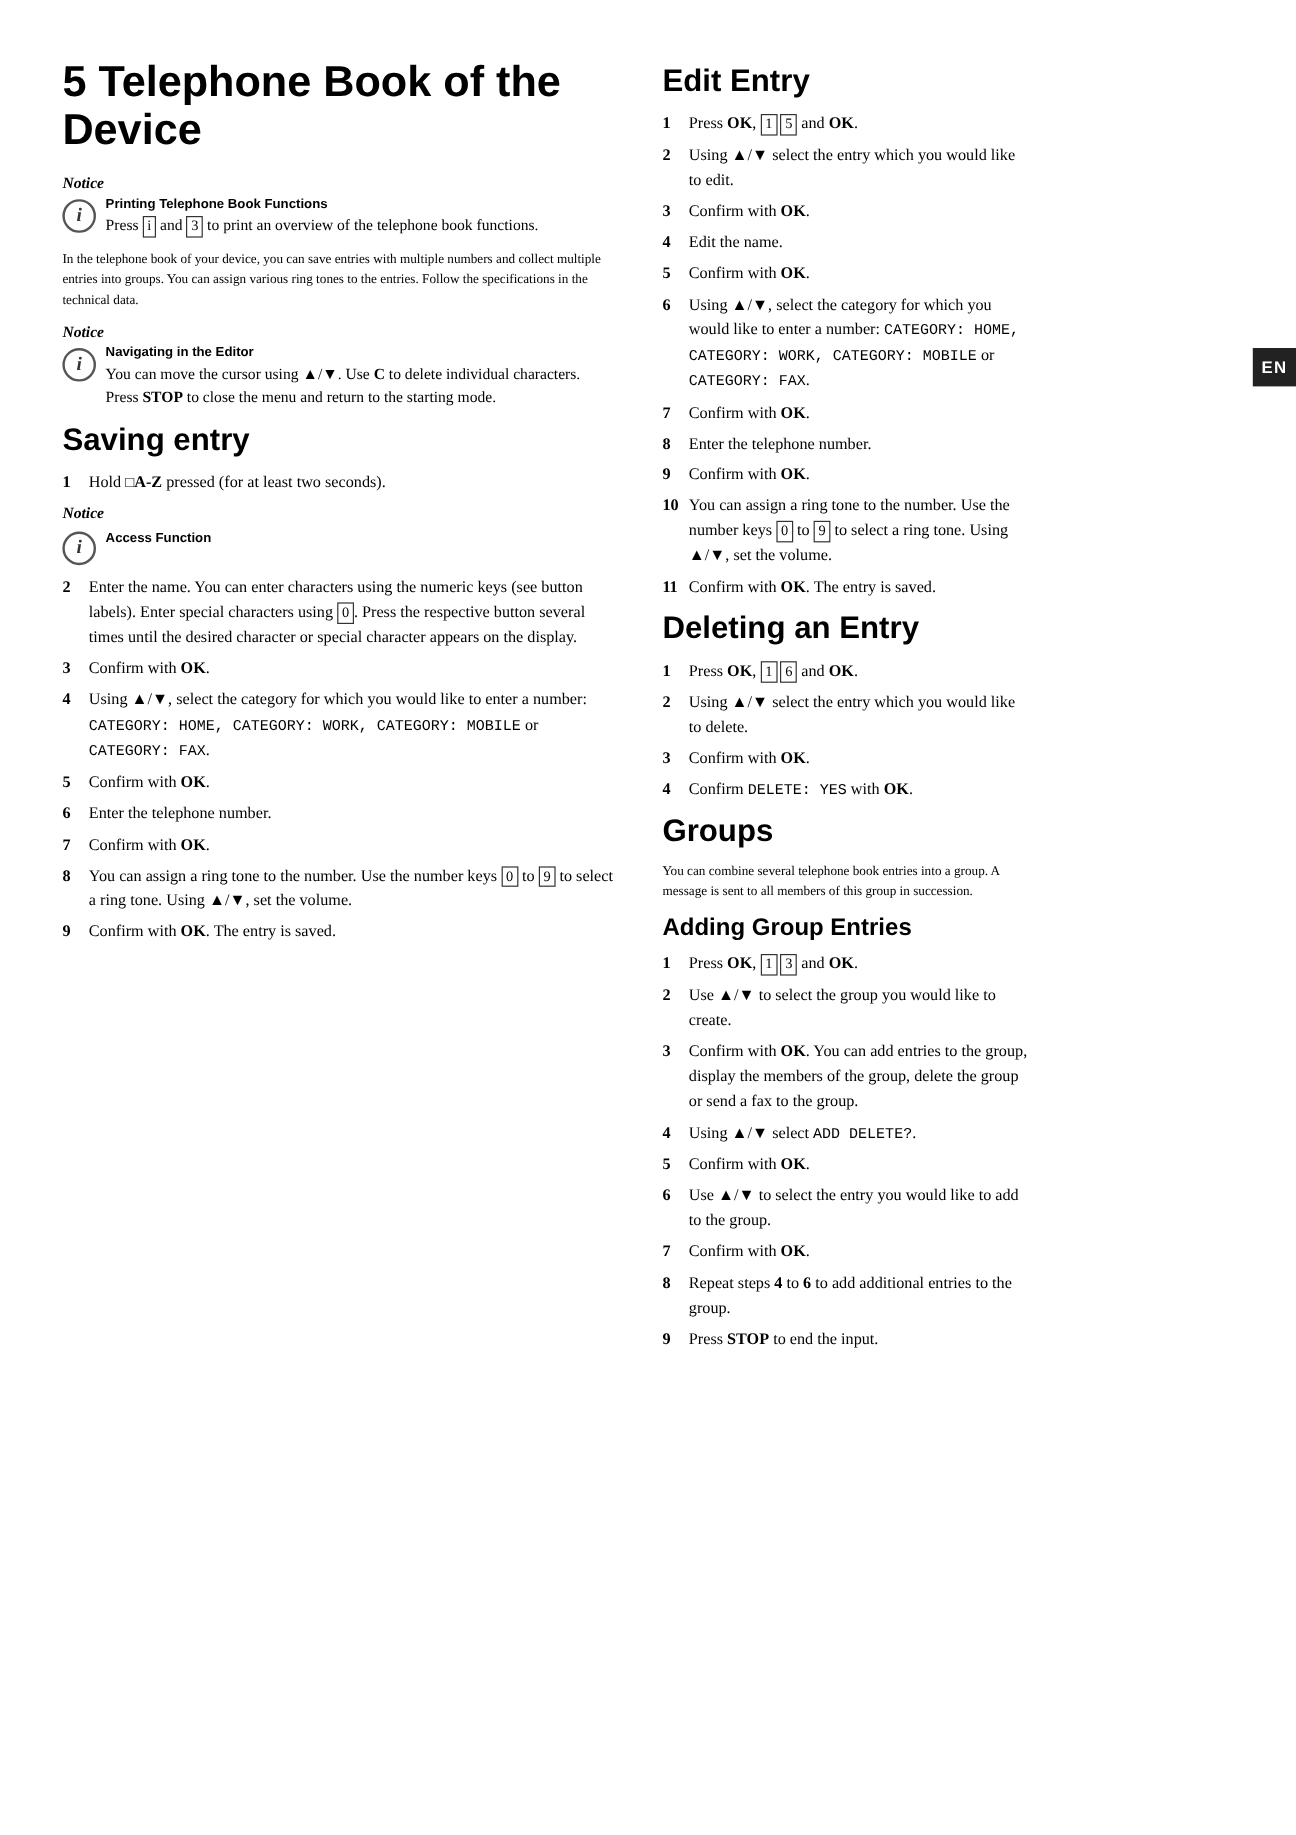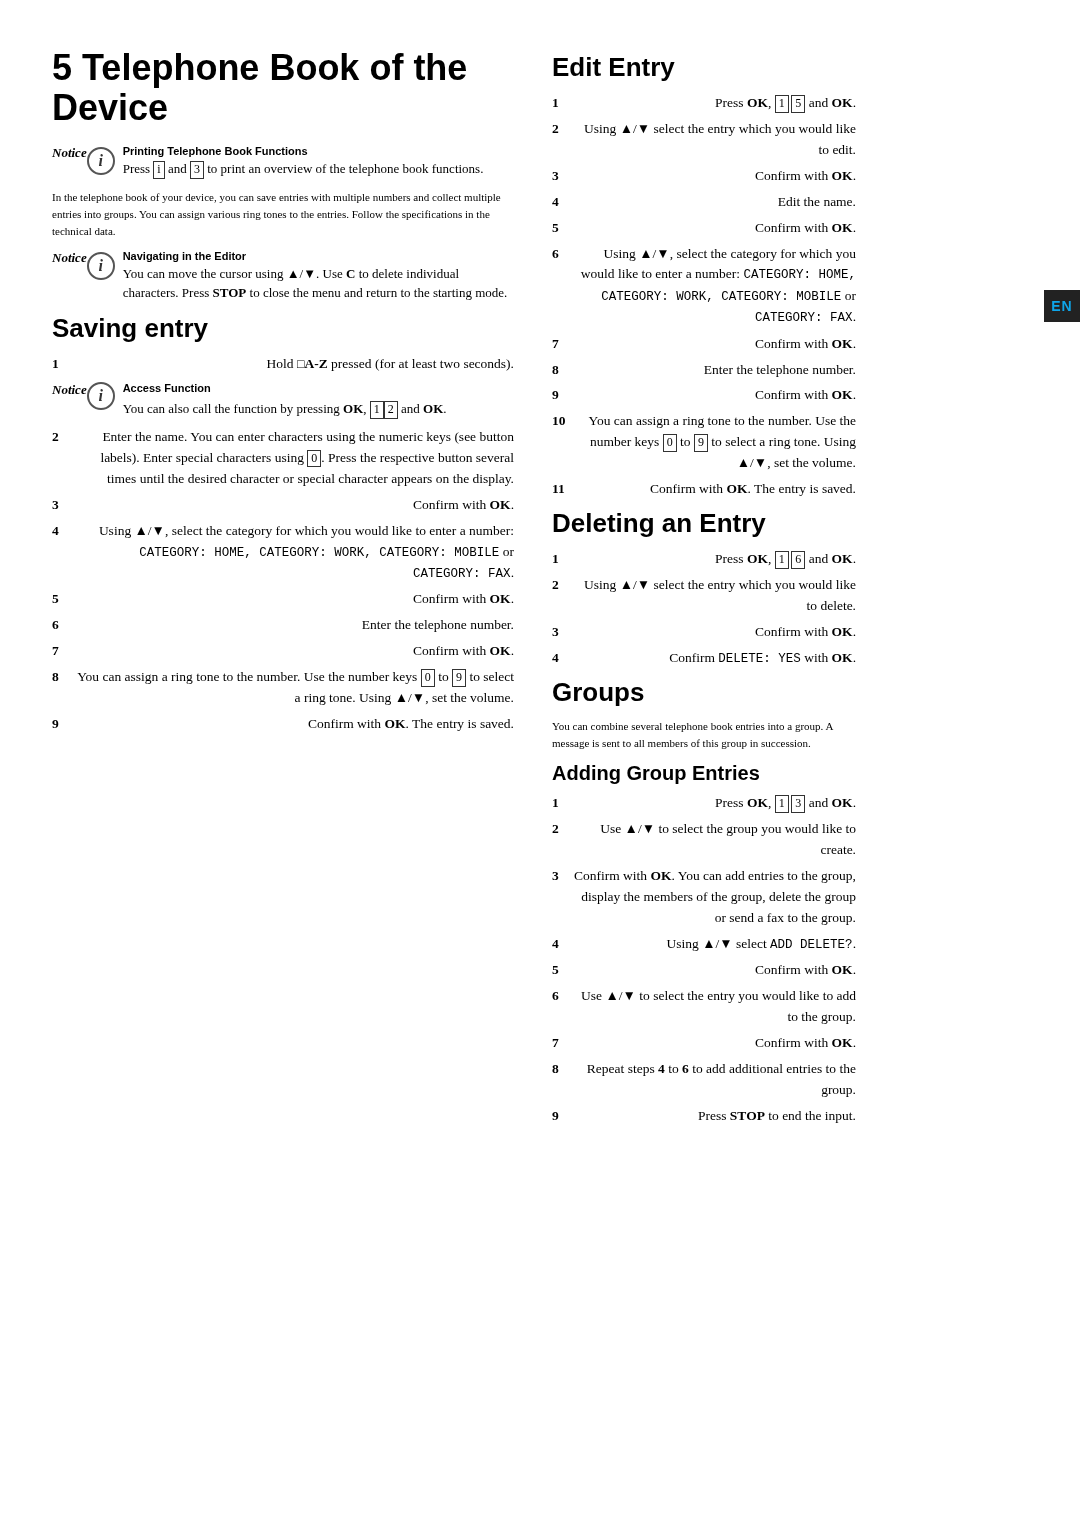--- a/index.html
+++ b/index.html
@@ -31,21 +31,21 @@
     .right-col {
       flex: 1;
       padding-left: 10px;
     }
     .en-tab {
       position: absolute;
       right: 0;
       top: 290px;
       width: 36px;
       background: #222;
-      color: #0ea5e9;
+      color: #ffffff;
       text-align: center;
       font-family: Arial, sans-serif;
       font-size: 14px;
       font-weight: bold;
       padding: 8px 0;
       letter-spacing: 1px;
     }
     h1.chapter-title {
       font-family: Arial, Helvetica, sans-serif;
       font-size: 36px;
@@ -62,21 +62,21 @@
     }
     h3.subsection-title {
       font-family: Arial, Helvetica, sans-serif;
       font-size: 20px;
       font-weight: bold;
       margin-bottom: 8px;
       margin-top: 4px;
     }
     .notice-box {
       display: flex;
-      flex-direction: row;
+      flex-direction: column;
       margin-bottom: 10px;
     }
     .notice-label {
       font-style: italic;
       font-weight: bold;
       font-size: 13px;
       margin-bottom: 3px;
     }
     .notice-inner {
       display: flex;
@@ -128,21 +128,20 @@
       font-size: 13.5px;
       line-height: 1.55;
     }
     .step-num {
       font-weight: bold;
       flex-shrink: 0;
       min-width: 16px;
     }
     .step-content {
       flex: 1;
-      text-align: right;
     }
     kbd {
       display: inline-block;
       border: 1px solid #333;
       padding: 0 3px;
       font-family: inherit;
       font-size: 12px;
       line-height: 1.3;
     }
     .bold { font-weight: bold; }
@@ -216,23 +215,20 @@
 
         <li style="display:block; margin-bottom:8px; margin-top:2px;">
           <div class="notice-box" style="margin-bottom:0;">
             <div class="notice-label">Notice</div>
             <div class="notice-inner">
               <div class="notice-icon">
                   <i>i</i>
                 </div>
               <div class="notice-content">
                 <div class="notice-heading">Access Function</div>
-                <div class="notice-text">
-                  You can also call the function by pressing <span class="bold">OK</span>, <kbd>1</kbd><kbd>2</kbd> and <span class="bold">OK</span>.
-                </div>
               </div>
             </div>
           </div>
         </li>
 
         <li>
           <span class="step-num bold">2</span>
           <span class="step-content">Enter the name. You can enter characters using the numeric keys (see button labels). Enter special characters using <kbd>0</kbd>. Press the respective button several times until the desired character or special character appears on the display.</span>
         </li>
         <li>

